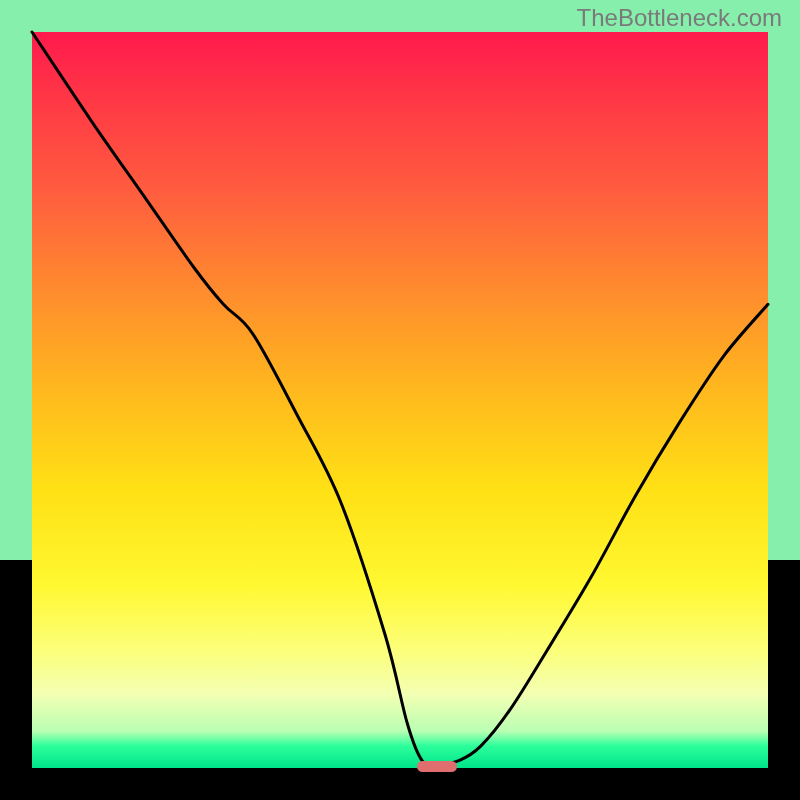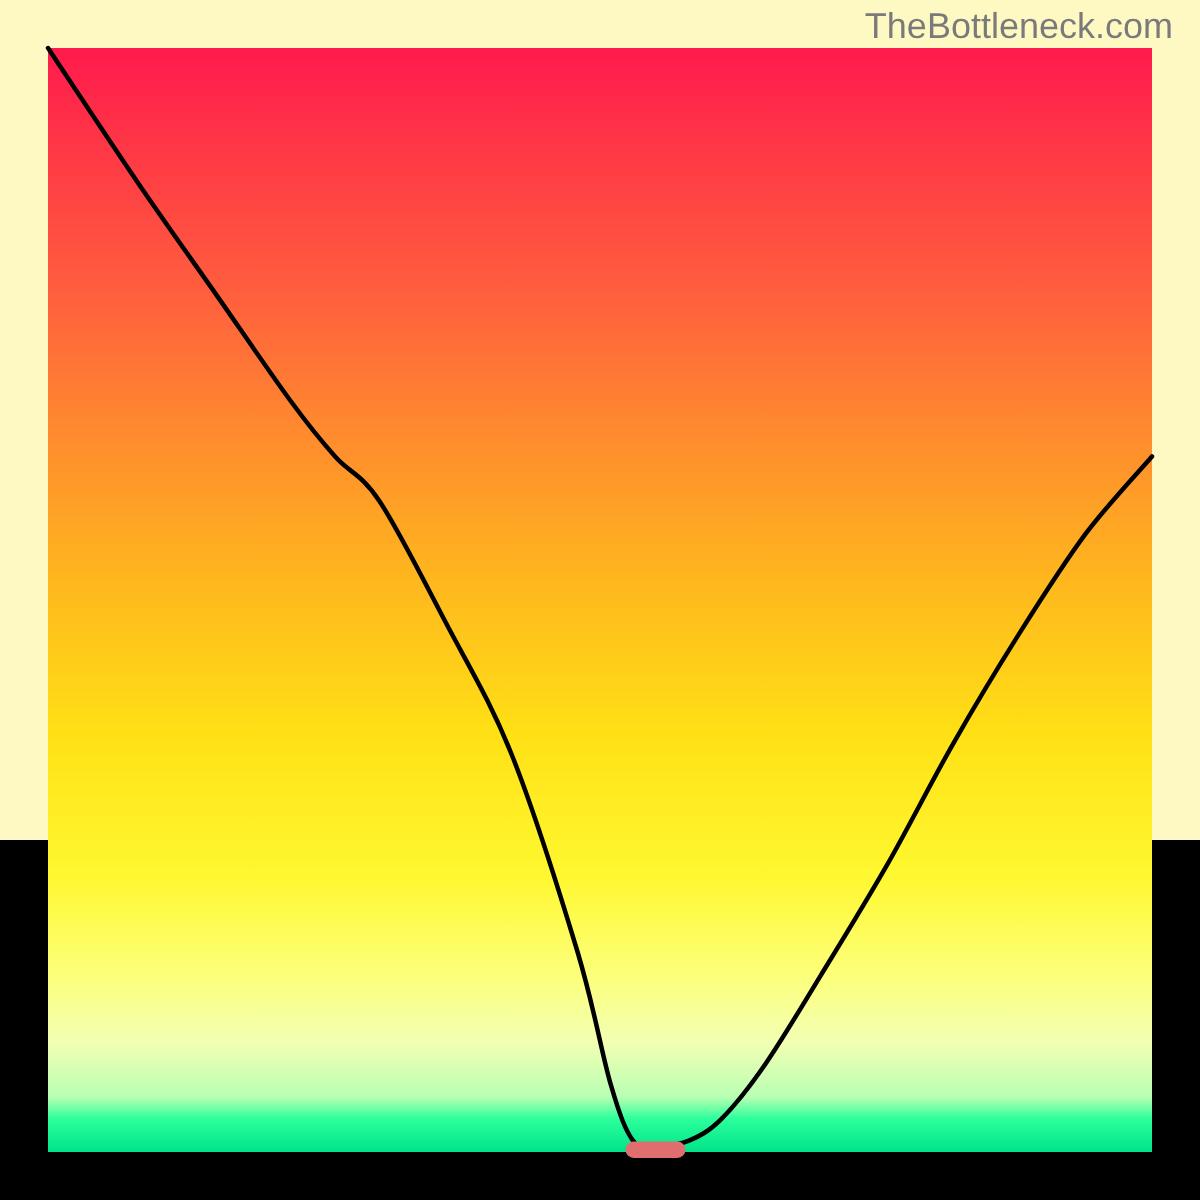--- a/index.html
+++ b/index.html
@@ -10,21 +10,21 @@
     background: #000;
     overflow: hidden;
     font-family: Arial, Helvetica, sans-serif;
   }
   .frame {
     position: absolute;
     left: 0;
     top: 0;
     width: 800px;
     height: 560px;
-    background: #fef9c3;
+    background: #86efac;
   }
   .watermark {
     position: absolute;
     top: 4px;
     right: 18px;
     color: #7a7a7a;
     font-size: 24px;
     font-weight: 400;
     letter-spacing: 0px;
     z-index: 50;

